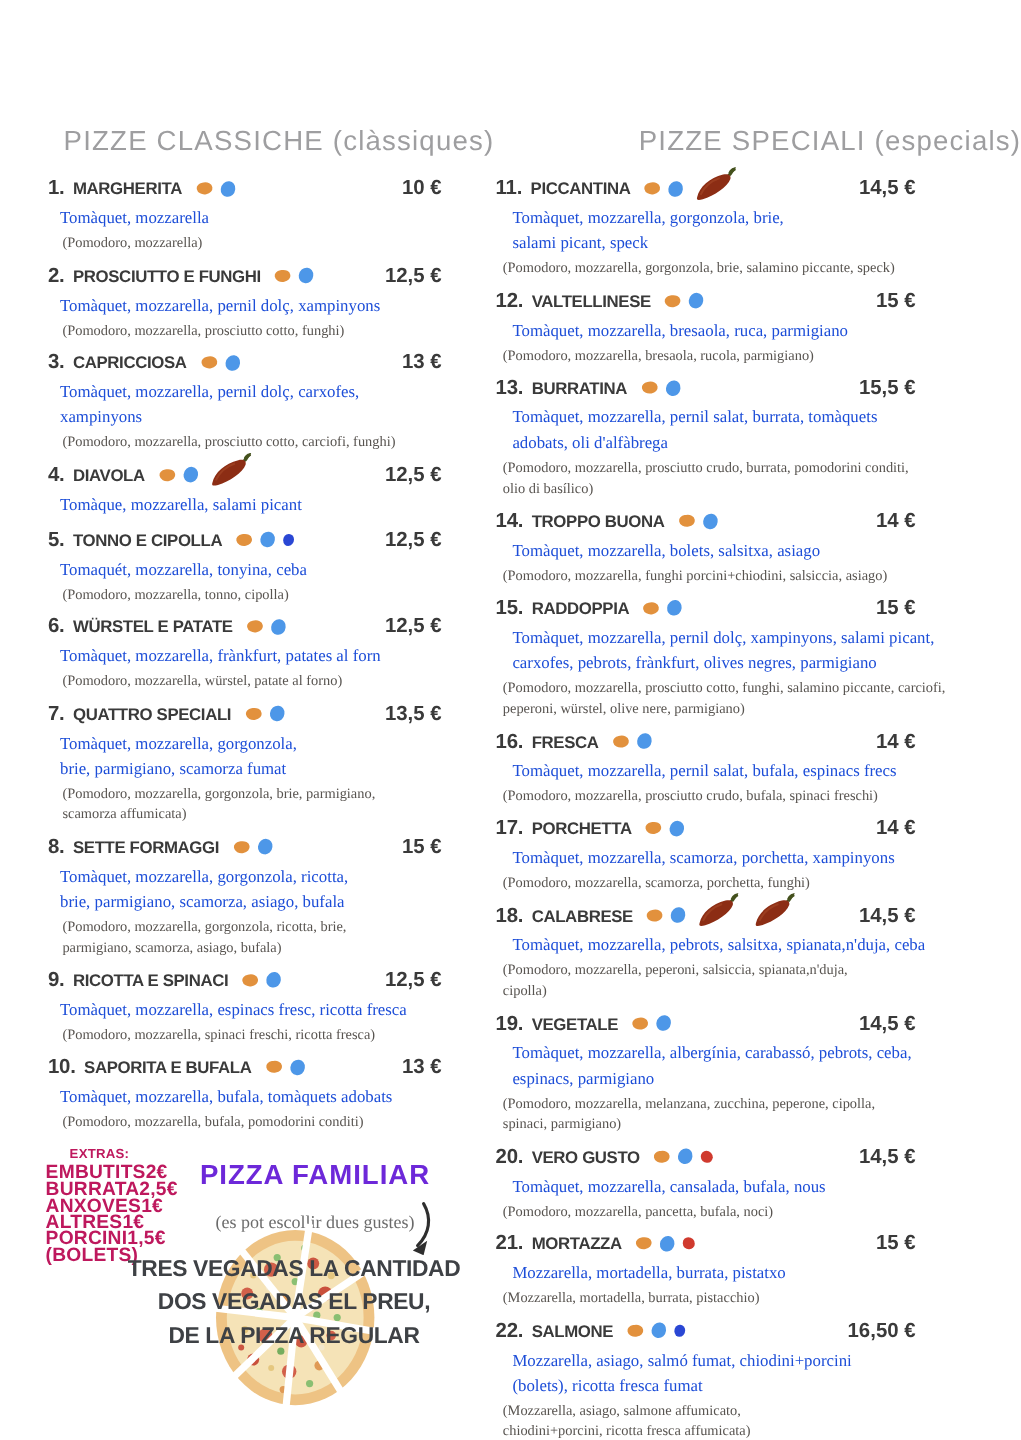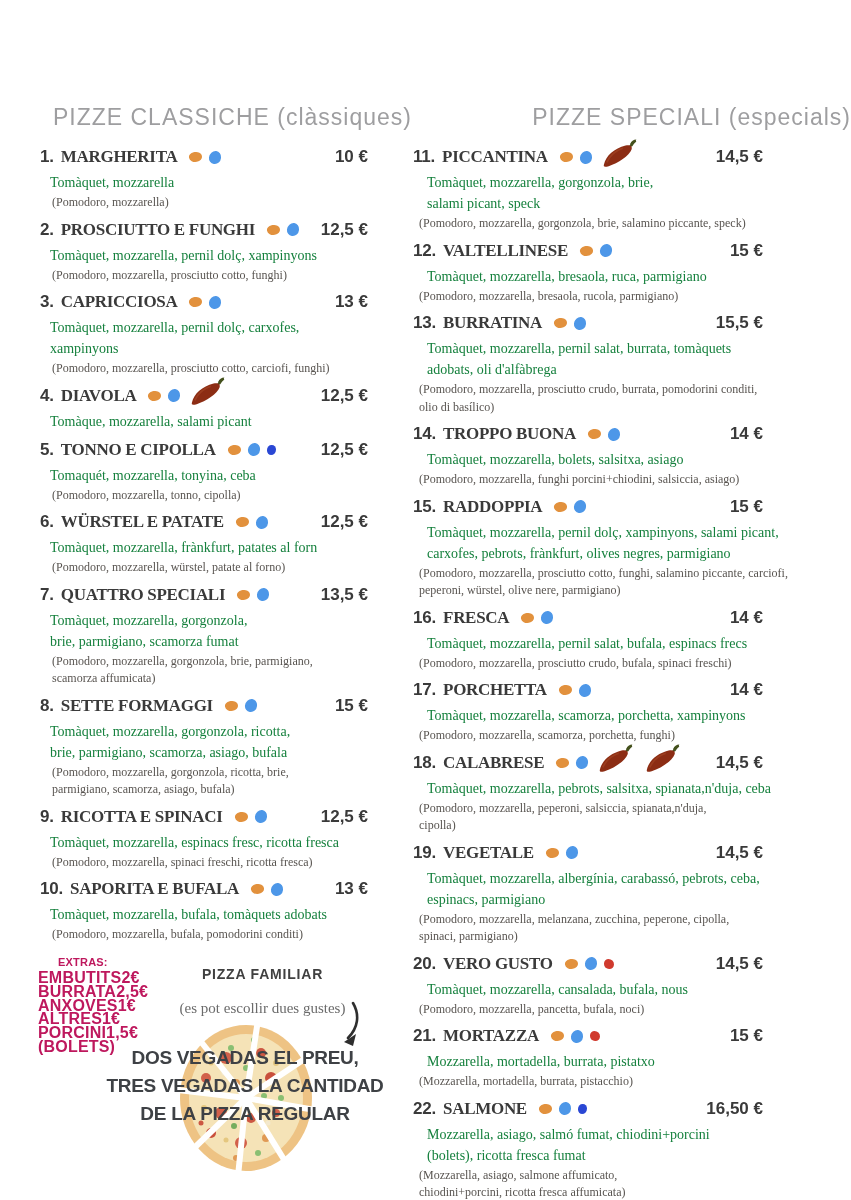--- a/index.html
+++ b/index.html
@@ -13,46 +13,46 @@
   .col-header{
     font-size:23px;letter-spacing:1px;color:#9e9ea0;font-weight:400;
     line-height:28px;margin-bottom:14px;white-space:nowrap;text-align:right;
   }
   .items{list-style:none;margin:0;padding:0;}
   .menu-item{margin-bottom:6px;}
   .name-row{display:flex;align-items:center;margin-left:8px;height:24px;}
   .col-right .name-row{padding-right:88px;}
   .col-left  .name-row{padding-right:44px;}
   .item-num{font-weight:bold;font-size:17px;letter-spacing:-0.2px;margin-right:7px;white-space:nowrap;}
-  .item-name{font-weight:bold;font-size:17px;letter-spacing:-0.3px;white-space:nowrap;font-family:Liberation Serif, serif;}
+  .item-name{font-weight:bold;font-size:14px;letter-spacing:-0.3px;white-space:nowrap;}
   .item-price{font-weight:bold;font-size:17px;margin-left:auto;white-space:nowrap;flex-shrink:0;}
   .icons{display:inline-flex;align-items:center;gap:7px;margin-left:12px;}
   .dot{display:inline-block;}
   .dot-orange{width:13px;height:10px;background:#e2913d;border-radius:50% 60% 55% 65%;transform:rotate(-10deg);}
   .dot-blue{width:12px;height:13px;background:#4d97e8;border-radius:60% 50% 55% 50%;transform:rotate(6deg);}
   .dot-navy{width:9px;height:10px;background:#2a47d4;border-radius:55% 50% 60% 50%;}
   .dot-red{width:10px;height:10px;background:#d03a2e;border-radius:50% 60% 50% 55%;}
   .chili{display:inline-block;width:40px;height:30px;margin-top:-9px;}
   .desc{
-    font-family:"Liberation Serif",serif;font-size:14px;color:#15803d;
+    font-family:"Liberation Serif",serif;font-size:14px;color:#1d4ed8;
     line-height:21px;margin:3px 0 0 18px;white-space:pre-line;
   }
   .col-right .desc{margin-left:22px;}
   .trans{
     font-family:"Liberation Serif",serif;font-size:12px;color:#585450;
     line-height:17.5px;margin:1px 0 0 20px;white-space:pre-line;
   }
   .col-right .trans{margin-left:14px;}
 
   .extras{position:absolute;left:38px;top:956px;width:82px;color:#be185d;}
   .extras-title{font-weight:bold;font-size:11px;margin-left:20px;margin-bottom:3px;letter-spacing:0.2px;}
   .extras-row{display:flex;justify-content:space-between;font-weight:bold;font-size:16px;line-height:13.8px;letter-spacing:0.2px;}
 
   .familiar{position:absolute;left:150px;top:966px;width:225px;text-align:center;}
-  .familiar-title{font-weight:bold;font-size:14px;letter-spacing:0.8px;color:#404040;}
+  .familiar-title{font-weight:bold;font-size:23px;letter-spacing:0.8px;color:#6d28d9;}
   .familiar-sub{font-family:"Liberation Serif",serif;font-size:15px;color:#6b6b6b;margin-top:18px;}
 
   .promo-arrow{position:absolute;left:320px;top:1000px;width:40px;height:46px;}
   .pizza{position:absolute;left:176px;top:1018px;width:140px;height:160px;z-index:1;}
   .promo-text{
     position:absolute;left:92px;top:1044px;width:306px;text-align:center;z-index:2;
     font-weight:bold;font-size:19px;letter-spacing:-0.3px;line-height:28px;color:#3e4145;
   }
 </style>
 </head>
@@ -477,16 +477,16 @@
     <line x1="70" y1="80" x2="139" y2="92"></line>
     <line x1="70" y1="80" x2="112" y2="148"></line>
     <line x1="70" y1="80" x2="62" y2="158"></line>
     <line x1="70" y1="80" x2="14" y2="134"></line>
     <line x1="70" y1="80" x2="2" y2="72"></line>
     <line x1="70" y1="80" x2="22" y2="20"></line>
   </g>
 </svg>
 
 <div class="promo-text">
+    <div>TRES VEGADAS LA CANTIDAD</div>
     <div>DOS VEGADAS EL PREU,</div>
-    <div>TRES VEGADAS LA CANTIDAD</div>
     <div>DE LA PIZZA REGULAR</div>
   </div>
 
 </body></html>

